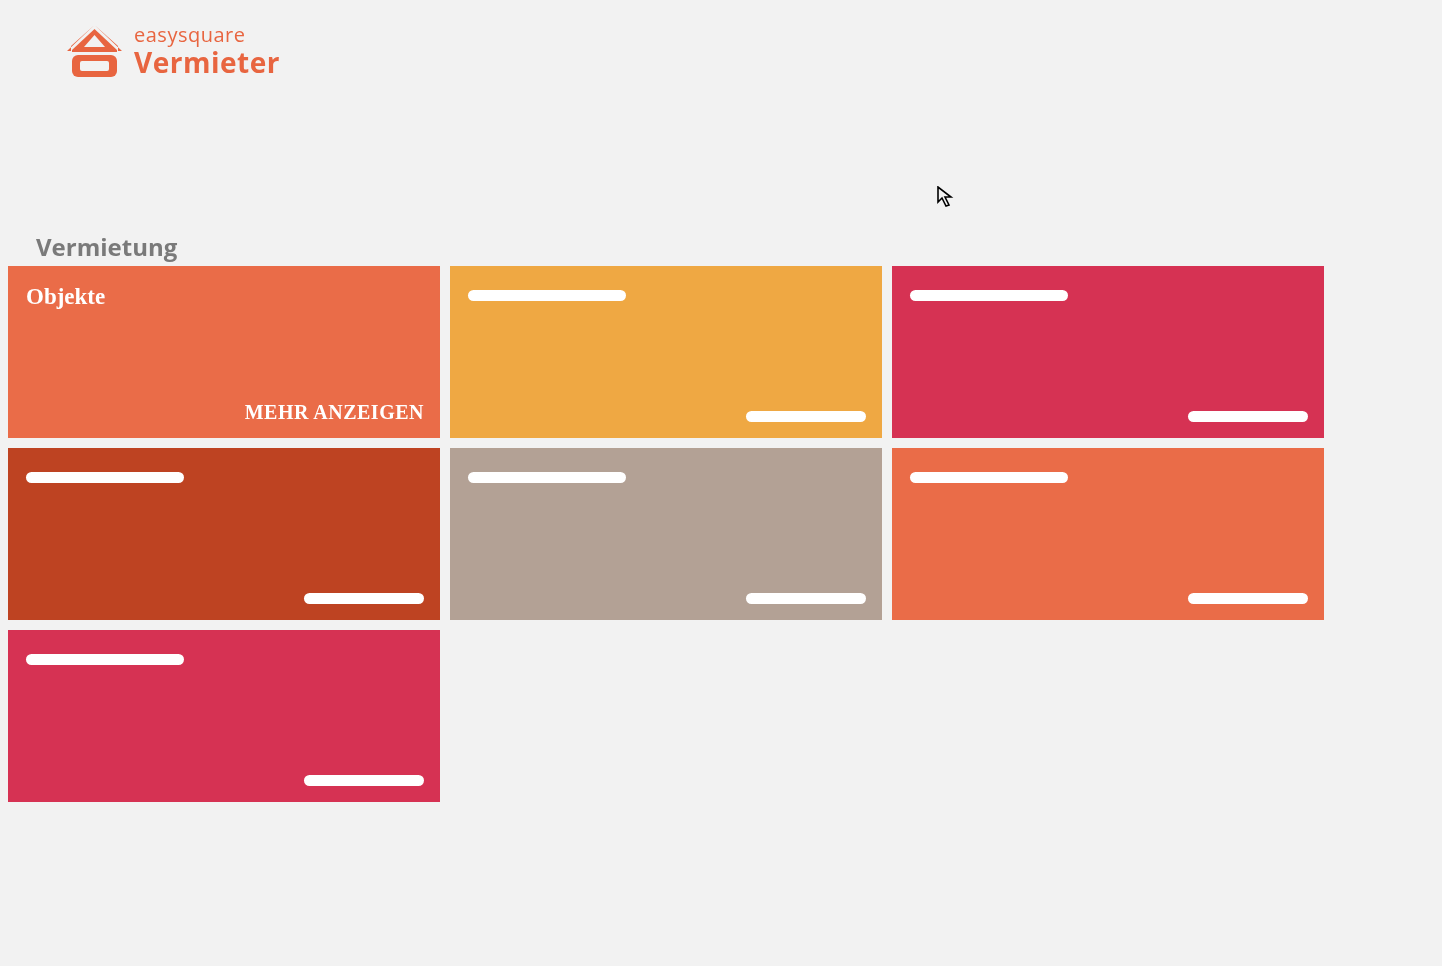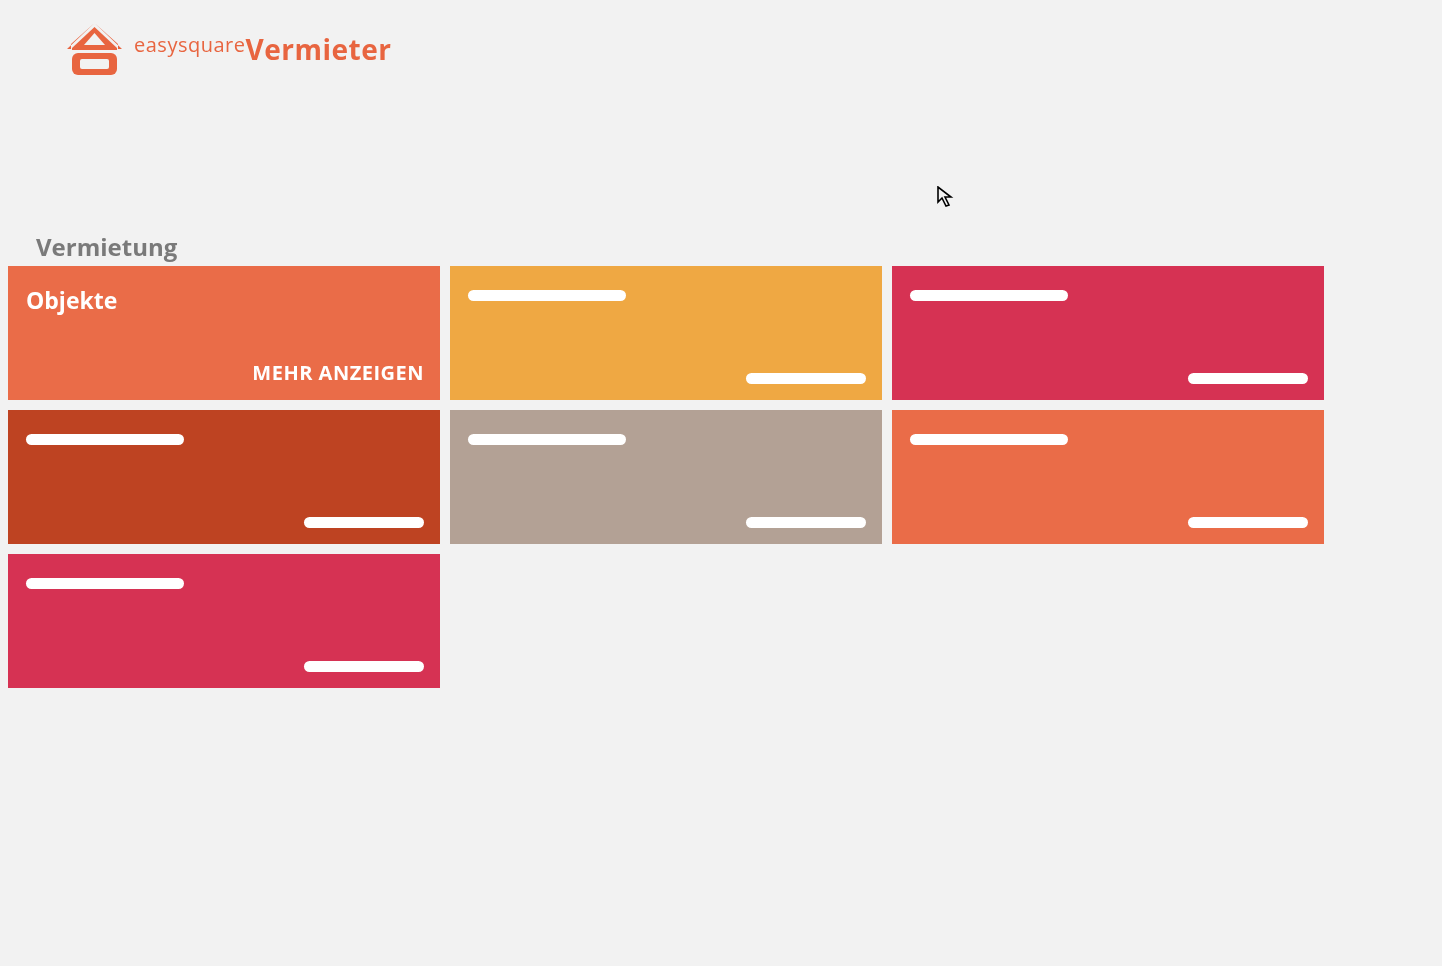--- a/index.html
+++ b/index.html
@@ -22,21 +22,21 @@
       display: flex;
       align-items: center;
       gap: 12px;
     }
     .logo-icon {
       width: 55px;
       height: 52px;
     }
     .logo-text {
       display: flex;
-      flex-direction: row;
+      flex-direction: column;
       line-height: 1.15;
     }
     .logo-top {
       color: #E86540;
       font-size: 20px;
       font-weight: 400;
       letter-spacing: 0.5px;
     }
     .logo-bottom {
       color: #E86540;
@@ -54,25 +54,26 @@
     }
     .tile-grid {
       position: absolute;
       top: 266px;
       left: 8px;
       display: grid;
       grid-template-columns: repeat(3, 432px);
       gap: 10px;
     }
     .tile {
-      height: 134px;
+      height: 172px;
       position: relative;
       padding: 18px 18px 16px 18px;
       color: #fff;
       cursor: pointer;
+      font-family: Liberation Serif, serif;
     }
     .tile-title {
       font-size: 23px;
       font-weight: 700;
       color: #fff;
     }
     .tile-footer {
       position: absolute;
       bottom: 14px;
       right: 16px;

